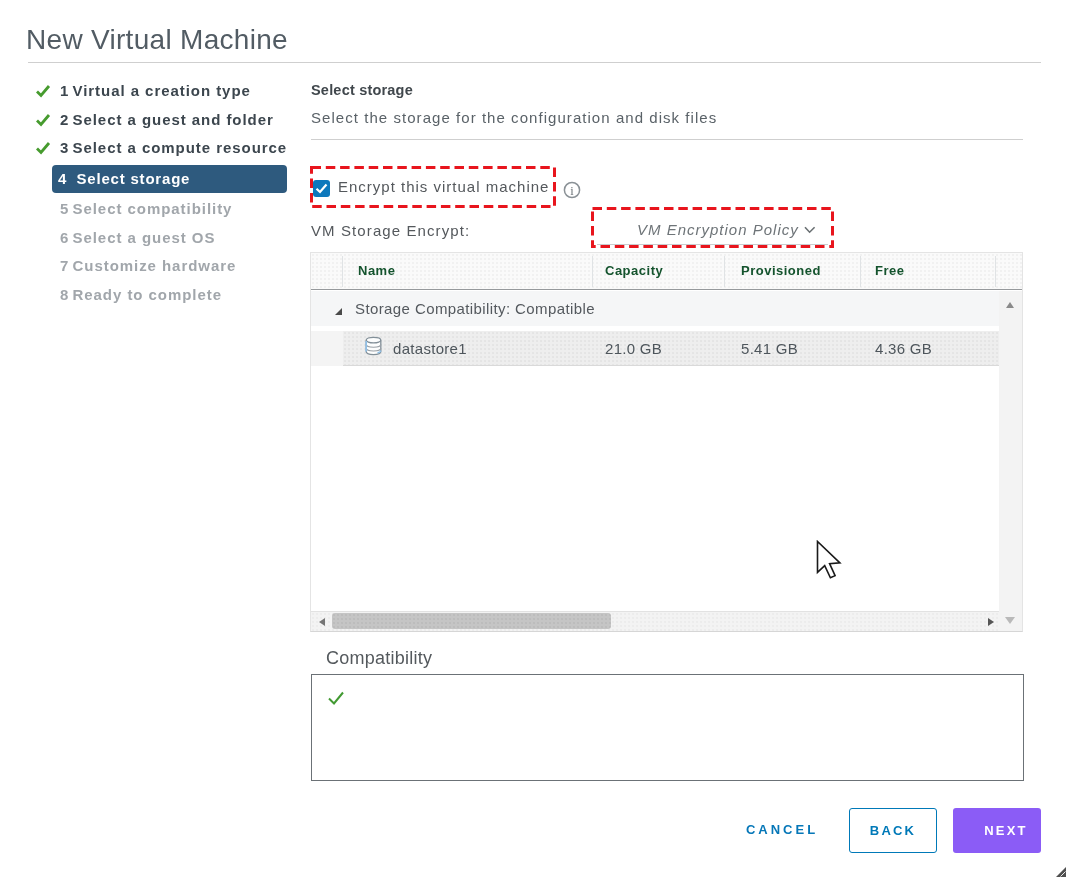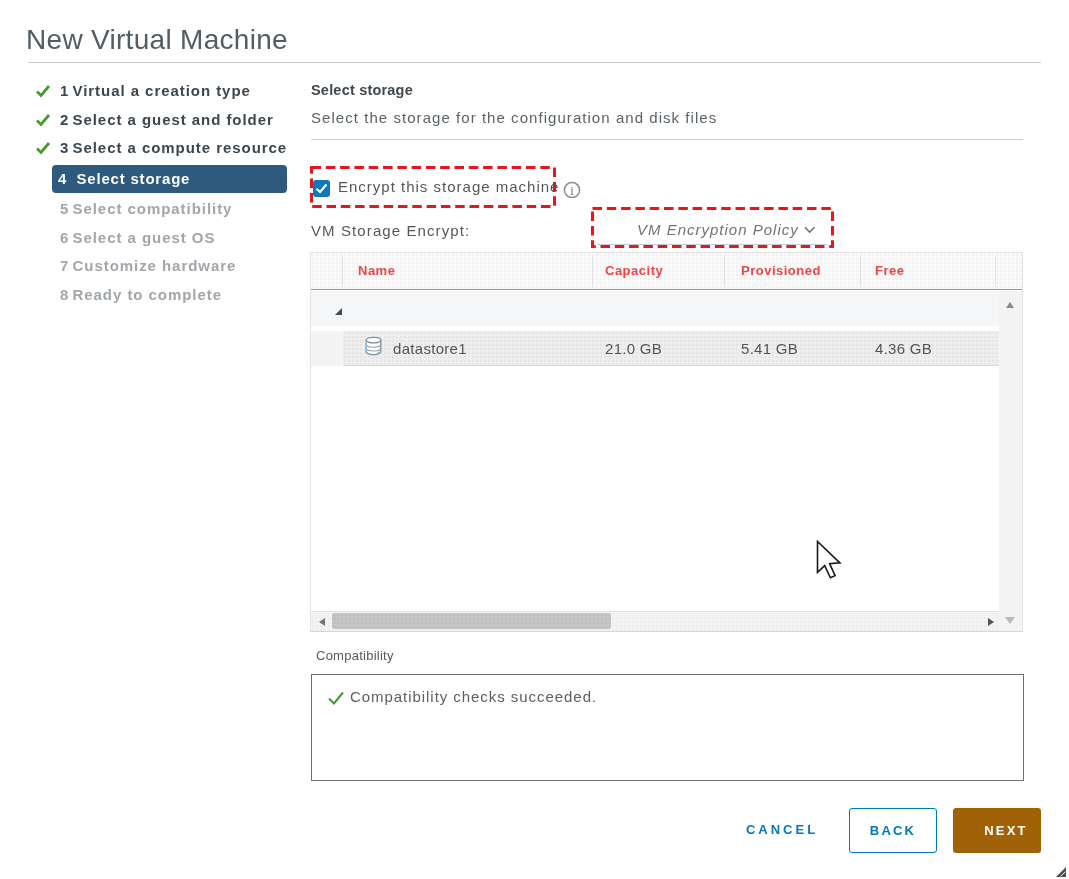--- a/index.html
+++ b/index.html
@@ -23,43 +23,43 @@
 .sub { position:absolute; left:311px; top:108.5px; font-size:15px; color:#5a6268; letter-spacing:1.05px; }
 .cb { position:absolute; left:313px; top:180px; width:17px; height:17px; background:#0d78bc; border-radius:3px; }
 .enclabel { position:absolute; left:338px; top:178px; font-size:15px; color:#54585c; letter-spacing:1.0px; }
 .vmsp { position:absolute; left:311px; top:222px; font-size:15px; color:#54585c; letter-spacing:1.1px; }
 .seltext { position:absolute; left:637px; top:221px; font-size:15px; color:#6e7478; letter-spacing:1.0px;font-style:italic; }
 .selline { position:absolute; left:597px; top:244px; width:231px; height:1px; background:#c9cccf; }
 
 .grid { position:absolute; left:310px; top:252px; width:713px; height:380px; border:1px solid #e4e4e4; border-bottom:1px solid #d6d6d6; background:#fff; }
 .ghead { position:absolute; left:0; top:0; width:711px; height:37px; background:#fafafa radial-gradient(#f0f0f0 0.7px, transparent 0.8px); background-size:4px 4px; border-bottom:1px solid #96999c; }
 .gsep { position:absolute; top:3px; width:1px; height:31px; background:#e0e3e5; }
-.ghl { position:absolute; top:9.5px; font-size:13px; font-weight:bold; color:#ef4444; letter-spacing:0.5px; }
+.ghl { position:absolute; top:9.5px; font-size:13px; font-weight:bold; color:#14532d; letter-spacing:0.5px; }
 .grouprow { position:absolute; left:0; top:38px; width:688px; height:35px; background:#f5f6f7; }
 .gtri { position:absolute; left:24px; top:55px; width:0; height:0; border-left:7px solid transparent; border-bottom:7px solid #4a4a4a; }
 .grouptext { position:absolute; left:44px; top:47px; font-size:15px; color:#54595e; letter-spacing:0.4px; }
 .dsrow { position:absolute; left:32px; top:78px; width:656px; height:35px; background:#eeeeee radial-gradient(#e4e4e4 0.7px, transparent 0.8px); background-size:4px 4px; border-bottom:1px solid #d9d9d9; }
 .dsrow2 { position:absolute; left:0; top:78px; width:32px; height:35px; background:#f4f4f4; }
 .dstext { position:absolute; top:87px; font-size:15px; color:#4e565c; letter-spacing:0.3px; }
 .vlane { position:absolute; left:688px; top:38px; width:23px; height:340px; background:#f3f3f3; }
 .hstrip { position:absolute; left:0; top:358px; width:688px; height:20px; background:#f3f3f3 radial-gradient(#ececec 0.7px, transparent 0.8px); background-size:4px 4px; border-top:1px solid #e2e2e2; }
 .hthumb { position:absolute; left:21px; top:1px; width:279px; height:16px; background:#c5c5c5 radial-gradient(#bcbcbc 0.7px, transparent 0.8px); background-size:4px 4px; border-radius:3px; }
 .arrleft { position:absolute; left:8px; top:6px; width:0; height:0; border-top:4.5px solid transparent; border-bottom:4.5px solid transparent; border-right:6px solid #757575; }
 .arrright { position:absolute; left:677px; top:6px; width:0; height:0; border-top:4.5px solid transparent; border-bottom:4.5px solid transparent; border-left:6px solid #555; }
 .arrup { position:absolute; left:7px; top:11px; width:0; height:0; border-left:4.5px solid transparent; border-right:4.5px solid transparent; border-bottom:6px solid #8a8a8a; }
 .arrdown { position:absolute; left:6px; top:326px; width:0; height:0; border-left:5px solid transparent; border-right:5px solid transparent; border-top:7px solid #b9b9b9; }
 
-.compatlabel { position:absolute; left:316px; top:648px; font-size:13px; color:#54595d; letter-spacing:0.25px; }
+.compatlabel { position:absolute; left:326px; top:648px; font-size:18px; color:#54595d; letter-spacing:0.25px; }
 .compatbox { position:absolute; left:311px; top:674px; width:713px; height:107px; border:1px solid #6b7176; background:#fff; }
 .compattext { position:absolute; left:38px; top:13px; font-size:15px; color:#5b6065; letter-spacing:0.95px; }
 
 .cancel { position:absolute; left:736px; top:822px; width:92px; text-align:center; font-size:13px; font-weight:bold; letter-spacing:3px; color:#0677b8; }
 .btn { position:absolute; top:808px; width:88px; height:45px; border-radius:3px; text-align:center; font-size:13px; font-weight:bold; letter-spacing:2.2px; line-height:43px; }
 .back { left:849px; background:#fff; border:1px solid #0079b8; color:#0079b8; }
-.next { left:953px; background:#a16207; color:#fff; line-height:45px;padding-left:18px; }
+.next { left:953px; background:#8b5cf6; color:#fff; line-height:45px;padding-left:18px; }
 </style>
 </head>
 <body>
 <div class="title">New Virtual Machine</div>
 <div class="hr" style="left:28px;top:62px;width:1013px"></div>
 
 <div class="step done" style="top:81px">
     <svg width="16" height="14" viewBox="0 0 16 14">
       <path d="M2 7.5 L6 11.5 L14 2" fill="none" stroke="#469b2e" stroke-width="2.8"></path>
     </svg>
@@ -104,21 +104,21 @@
 <div class="h2">Select storage</div>
 <div class="sub">Select the storage for the configuration and disk files</div>
 <div class="hr" style="left:311px;top:139px;width:712px"></div>
 
 <svg class="abs" style="left:310px;top:166px" width="246" height="42">
     <rect x="1.5" y="1.5" width="243" height="39" fill="none" stroke="#e8151d" stroke-width="3" stroke-dasharray="9.5 4.8"></rect>
   </svg>
 <div class="cb"><svg width="17" height="17" viewBox="0 0 17 17">
       <path d="M3.5 8.7 L7 12 L13.5 4.5" fill="none" stroke="#fff" stroke-width="2.2"></path>
     </svg></div>
-<div class="enclabel">Encrypt this storage machine</div>
+<div class="enclabel">Encrypt this virtual machine</div>
 <svg class="abs" style="left:563px;top:181px" width="18" height="18" viewBox="0 0 18 18">
     <circle cx="9" cy="9" r="7.6" fill="none" stroke="#8a9196" stroke-width="1.5"></circle>
     <text x="9" y="13.6" text-anchor="middle" font-family="Liberation Serif,serif" font-size="12.5" fill="#6e757a">i</text>
   </svg>
 
 <div class="vmsp">VM Storage Encrypt:</div>
 <svg class="abs" style="left:591px;top:207px" width="243" height="41">
     <rect x="1.5" y="1.5" width="240" height="38" fill="none" stroke="#e8151d" stroke-width="3" stroke-dasharray="9.5 4.8"></rect>
   </svg>
 <div class="seltext">VM Encryption Policy</div>
@@ -133,20 +133,21 @@
   <div class="gsep" style="left:281px"></div>
   <div class="gsep" style="left:413px"></div>
   <div class="gsep" style="left:549px"></div>
   <div class="gsep" style="left:684px"></div>
   <div class="ghl" style="left:47px">Name</div>
   <div class="ghl" style="left:294px">Capacity</div>
   <div class="ghl" style="left:430px">Provisioned</div>
   <div class="ghl" style="left:564px">Free</div>
   <div class="grouprow"></div>
   <div class="gtri"></div>
+  <div class="grouptext">Storage Compatibility: Compatible</div>
   <div class="dsrow2"></div>
   <div class="dsrow"></div>
   <svg class="abs" style="left:53px;top:83px;z-index:3" width="19" height="20" viewBox="0 0 19 20">
       <path d="M2.2 4.2 V15.6 C2.2 17.3 5.4 18.6 9.5 18.6 C13.6 18.6 16.8 17.3 16.8 15.6 V4.2" fill="#fdfefe" stroke="#828f98" stroke-width="1.3"></path>
       <ellipse cx="9.5" cy="4.1" rx="7.3" ry="2.8" fill="#fdfefe" stroke="#828f98" stroke-width="1.3"></ellipse>
       <path d="M2.2 8.2 C2.2 9.9 5.4 11.2 9.5 11.2 C13.6 11.2 16.8 9.9 16.8 8.2" fill="none" stroke="#9aa1a7" stroke-width="1.1"></path>
       <path d="M2.2 12 C2.2 13.7 5.4 15 9.5 15 C13.6 15 16.8 13.7 16.8 12" fill="none" stroke="#9aa1a7" stroke-width="1.1"></path>
       <path d="M2.2 5 V15.4" stroke="#8fc0e8" stroke-width="1.6" fill="none"></path>
       <path d="M13.5 16.8 C15.5 16.3 16.8 15.4 16.8 14.4" fill="none" stroke="#8fc0e8" stroke-width="1.4"></path>
     </svg>
@@ -163,21 +164,20 @@
       <div class="hthumb"></div>
       <div class="arrright"></div>
     </div>
 </div>
 
 <div class="compatlabel">Compatibility</div>
 <div class="compatbox">
   <svg class="abs" style="left:15px;top:15px" width="18" height="16" viewBox="0 0 18 16">
       <path d="M2 8.5 L7 13.5 L16 2.5" fill="none" stroke="#429a32" stroke-width="2"></path>
     </svg>
-  <div class="compattext">Compatibility checks succeeded.</div>
 </div>
 
 <div class="cancel">CANCEL</div>
 <div class="btn back">BACK</div>
 <div class="btn next">NEXT</div>
 
 <svg class="abs" style="left:816px;top:540px" width="28" height="40" viewBox="0 0 28 40">
     <path d="M1.5 1.5 V32.4 L8.7 25.6 L14.4 37.8 L19.1 35.6 L13.6 23.7 L23.9 22.9 Z" fill="#fff" stroke="#1a1a1a" stroke-width="1.6" stroke-linejoin="miter"></path>
   </svg>
 

